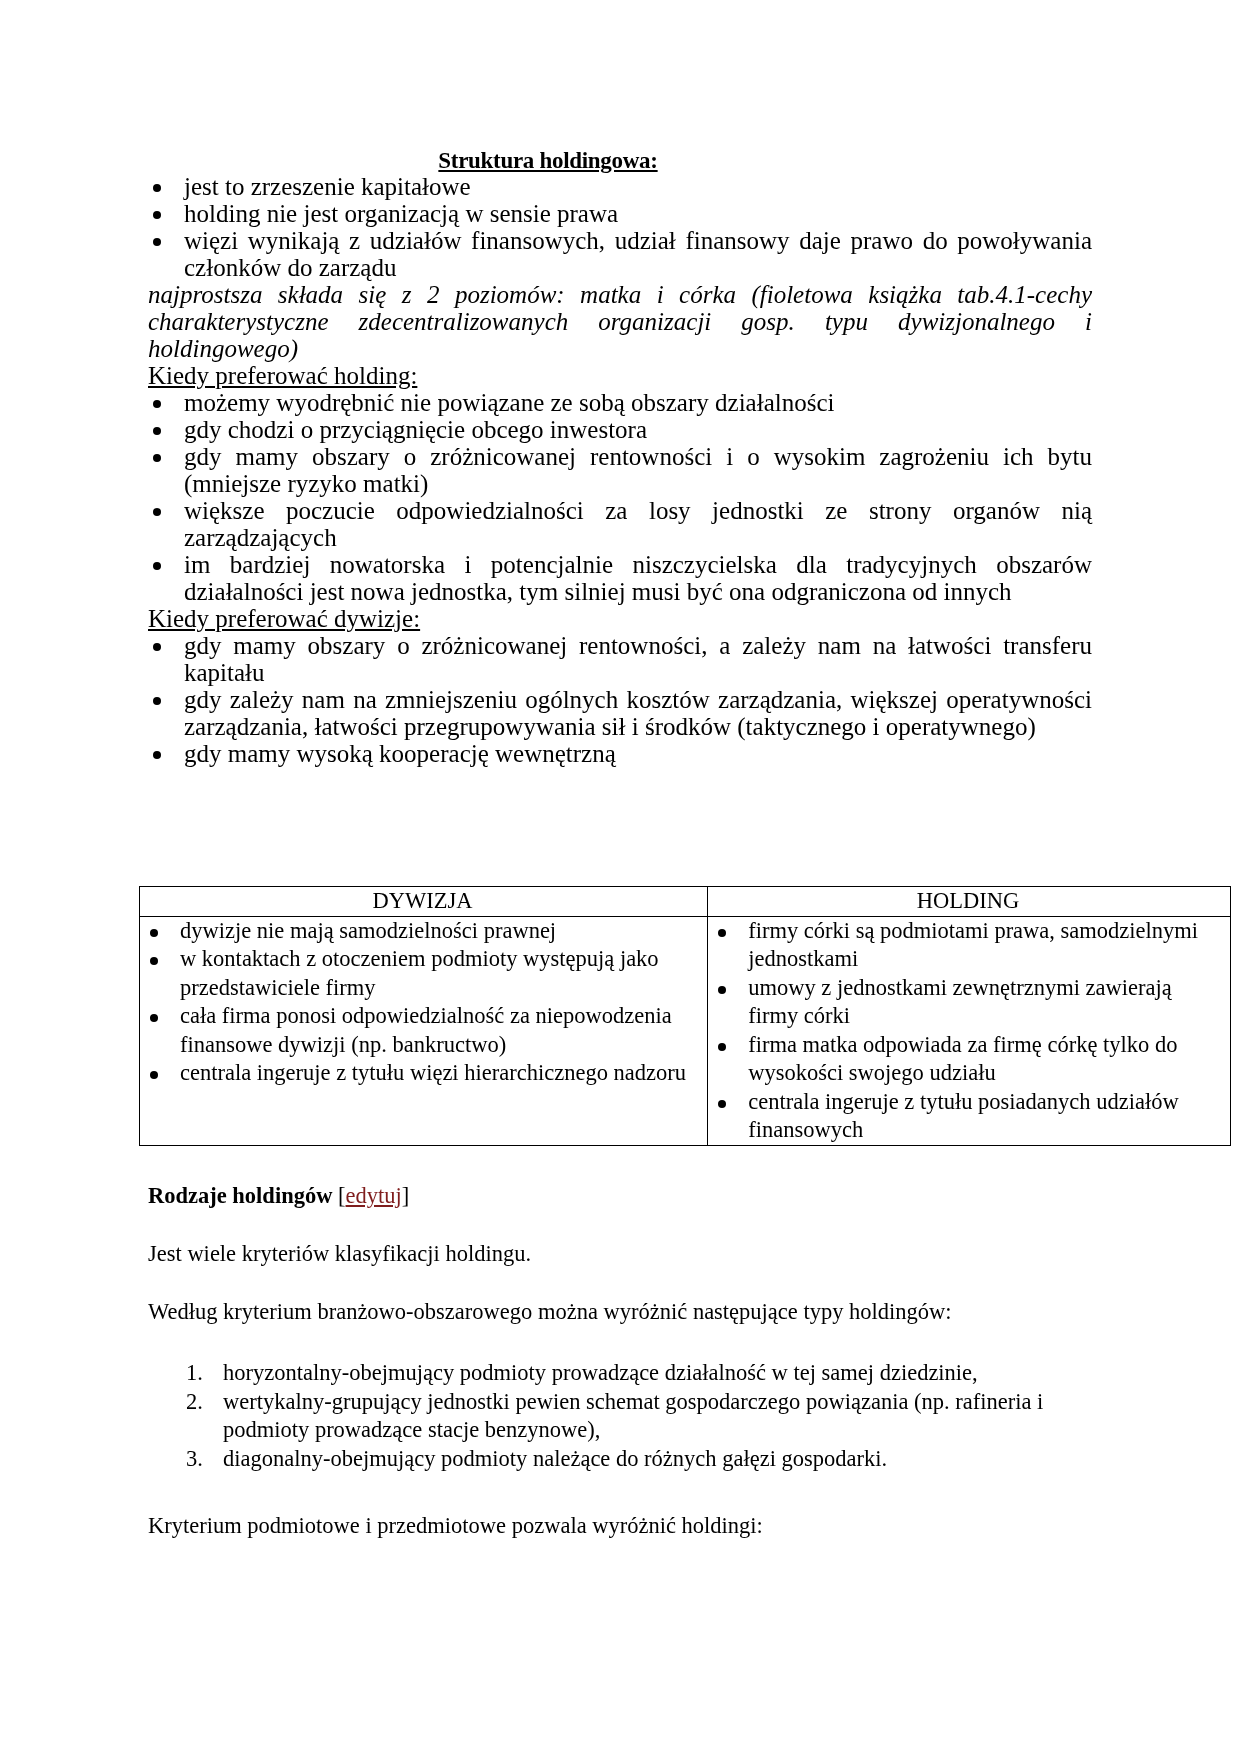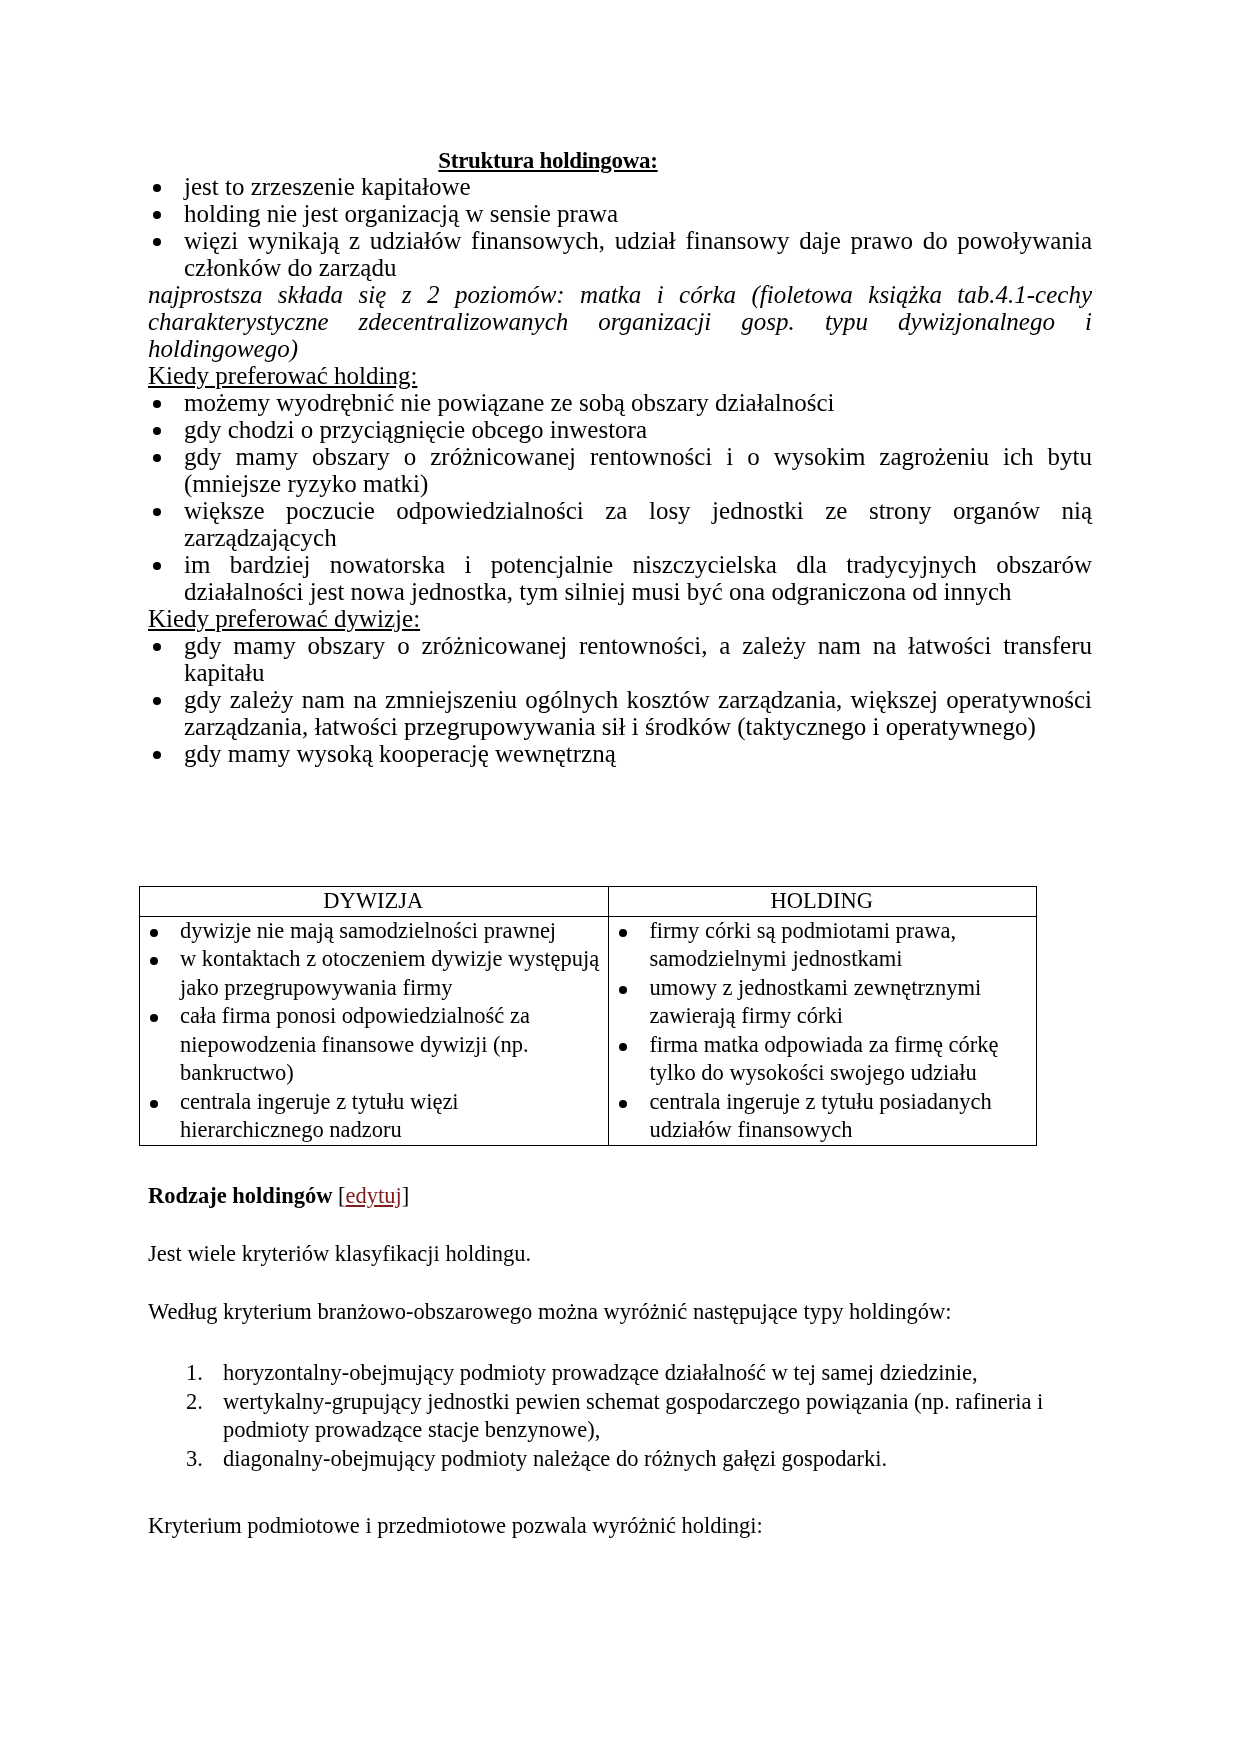--- a/index.html
+++ b/index.html
@@ -8,21 +8,21 @@
   .page { position: absolute; left: 0; top: 0; width: 1240px; height: 1754px; }
   .title { position: absolute; top: 148px; left: 0; width: 1096px; text-align: center;
            font-size: 23px; font-weight: bold; text-decoration: underline; letter-spacing: -0.3px; }
   .block { position: absolute; left: 148px; width: 944px; font-size: 25px; line-height: 27px; }
   ul.bul { list-style: none; margin: 0; padding: 0; }
   ul.bul li { position: relative; padding-left: 36px; text-align: justify; text-align-last: left; }
   ul.bul li::before { content: ""; position: absolute; left: 5px; top: 11px; width: 8px; height: 8px;
                       border-radius: 50%; background: #000; }
   .para { text-align: justify; text-align-last: left; font-style: italic; }
   .ul-head { text-decoration: underline; display: inline-block; }
-  table.cmp { position: absolute; left: 139px; top: 886px; width: 898px; border-collapse: collapse;
+  table.cmp { position: absolute; left: 139px; top: 886px; width: 1092px; border-collapse: collapse;
               font-size: 22.5px; line-height: 28.5px; }
   table.cmp th, table.cmp td { border: 1.5px solid #000; vertical-align: top; padding: 0 6px 0 4px; }
   table.cmp th { font-weight: normal; text-align: center; height: 28px; }
   table.cmp td ul.bul li { padding-left: 36px; text-align: left; }
   table.cmp td ul.bul li::before { left: 6px; top: 12px; }
   .h2 { position: absolute; left: 148px; top: 1183px; font-size: 22.5px; }
   .h2 b { font-weight: bold; }
   .h2 a { color: #7f1d1d; text-decoration: underline; }
   .plain { position: absolute; left: 148px; font-size: 22.5px; line-height: 27px; }
   ol.num { position: absolute; left: 168px; top: 1359px; width: 880px; margin: 0; padding: 0; list-style: none;
@@ -69,21 +69,21 @@
       <tr>
         <th>DYWIZJA</th>
         <th>HOLDING</th>
       </tr>
     </thead>
     <tbody>
       <tr>
         <td>
           <ul class="bul">
             <li>dywizje nie mają samodzielności prawnej</li>
-            <li>w kontaktach z otoczeniem dywizje występują jako przegrupowywania firmy</li>
+            <li>w kontaktach z otoczeniem podmioty występują jako przedstawiciele firmy</li>
             <li>cała firma ponosi odpowiedzialność za niepowodzenia finansowe dywizji (np. bankructwo)</li>
             <li>centrala ingeruje z tytułu więzi hierarchicznego nadzoru</li>
           </ul>
         </td>
         <td>
           <ul class="bul">
             <li>firmy córki są podmiotami prawa, samodzielnymi jednostkami</li>
             <li>umowy z jednostkami zewnętrznymi zawierają firmy córki</li>
             <li>firma matka odpowiada za firmę córkę tylko do wysokości swojego udziału</li>
             <li>centrala ingeruje z tytułu posiadanych udziałów finansowych</li>

